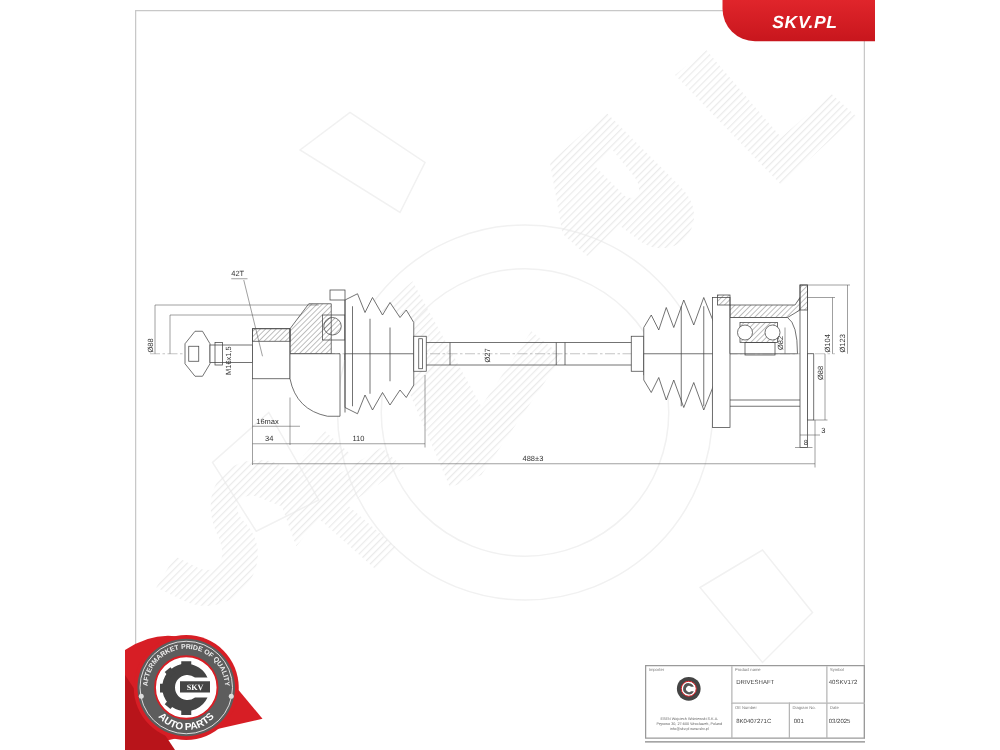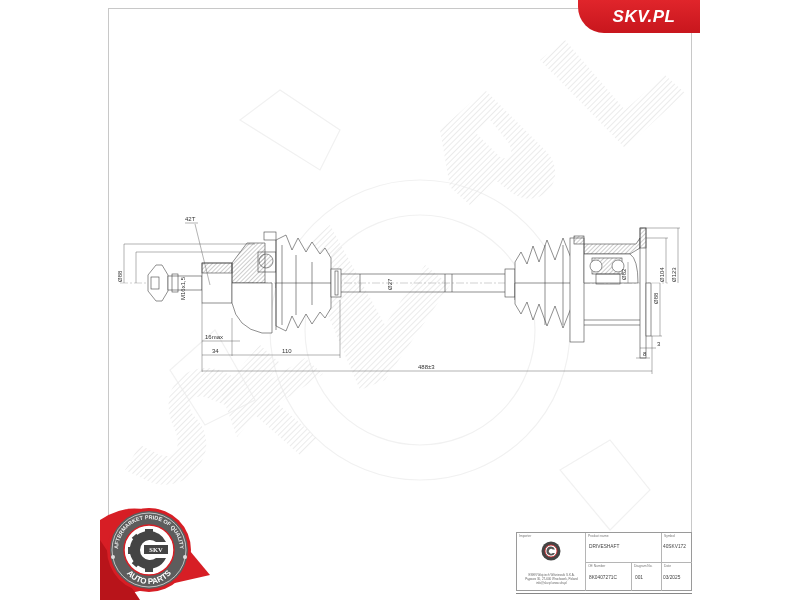--- a/index.html
+++ b/index.html
@@ -1,18 +1,18 @@
 <!DOCTYPE html>
 <html><head>
 <meta charset="utf-8">
 <style>
   html,body{margin:0;padding:0;background:#ffffff;}
   body{width:800px;height:600px;position:relative;overflow:hidden;font-family:"Liberation Sans",sans-serif;}
   .sheet{position:absolute;left:108px;top:8px;width:584px;height:583px;border-left:1px solid #c8c8c8;border-top:1px solid #c8c8c8;border-right:1px solid #c8c8c8;box-sizing:border-box;}
-  .brand{position:absolute;left:578px;top:0;width:122px;height:33px;background:linear-gradient(180deg,#e0252b,#c8161d);border-bottom-left-radius:26px;color:#fff;font-weight:bold;font-style:italic;font-size:17px;letter-spacing:0.5px;display:flex;align-items:center;justify-content:center;padding-left:10px;box-sizing:border-box;}
+  .brand{position:absolute;left:578px;top:0;width:122px;height:33px;background:linear-gradient(180deg,#e0252b,#c8161d);border-bottom-left-radius:26px;color:#fff;font-weight:bold;font-style:italic;font-size:14px;letter-spacing:0.5px;display:flex;align-items:center;justify-content:center;padding-left:10px;box-sizing:border-box;}
   .watermark{position:absolute;left:0;top:0;width:800px;height:600px;pointer-events:none;}
   .drawing{position:absolute;left:0;top:0;width:800px;height:600px;}
   .dimtxt{font-family:"Liberation Sans",sans-serif;font-size:6px;fill:#333;}
   .ribbon{position:absolute;left:0;top:0;width:800px;height:600px;pointer-events:none;}
   .badge{position:absolute;left:104px;top:505px;width:90px;height:90px;}
   .titleblock{position:absolute;left:516px;top:532px;width:176px;height:59px;border:1px solid #9a9a9a;box-sizing:border-box;font-size:3.6px;color:#555;}
   .tb-cell{position:absolute;box-sizing:border-box;border-left:1px solid #b5b5b5;border-top:1px solid #b5b5b5;}
   .tb-label{position:absolute;left:2px;top:1px;font-size:3.3px;color:#777;white-space:nowrap;}
   .tb-val{position:absolute;left:3px;font-size:4.8px;color:#444;white-space:nowrap;}
   .tb-addr{position:absolute;left:2px;width:65px;top:40px;text-align:center;font-size:3px;line-height:4.2px;color:#666;}

